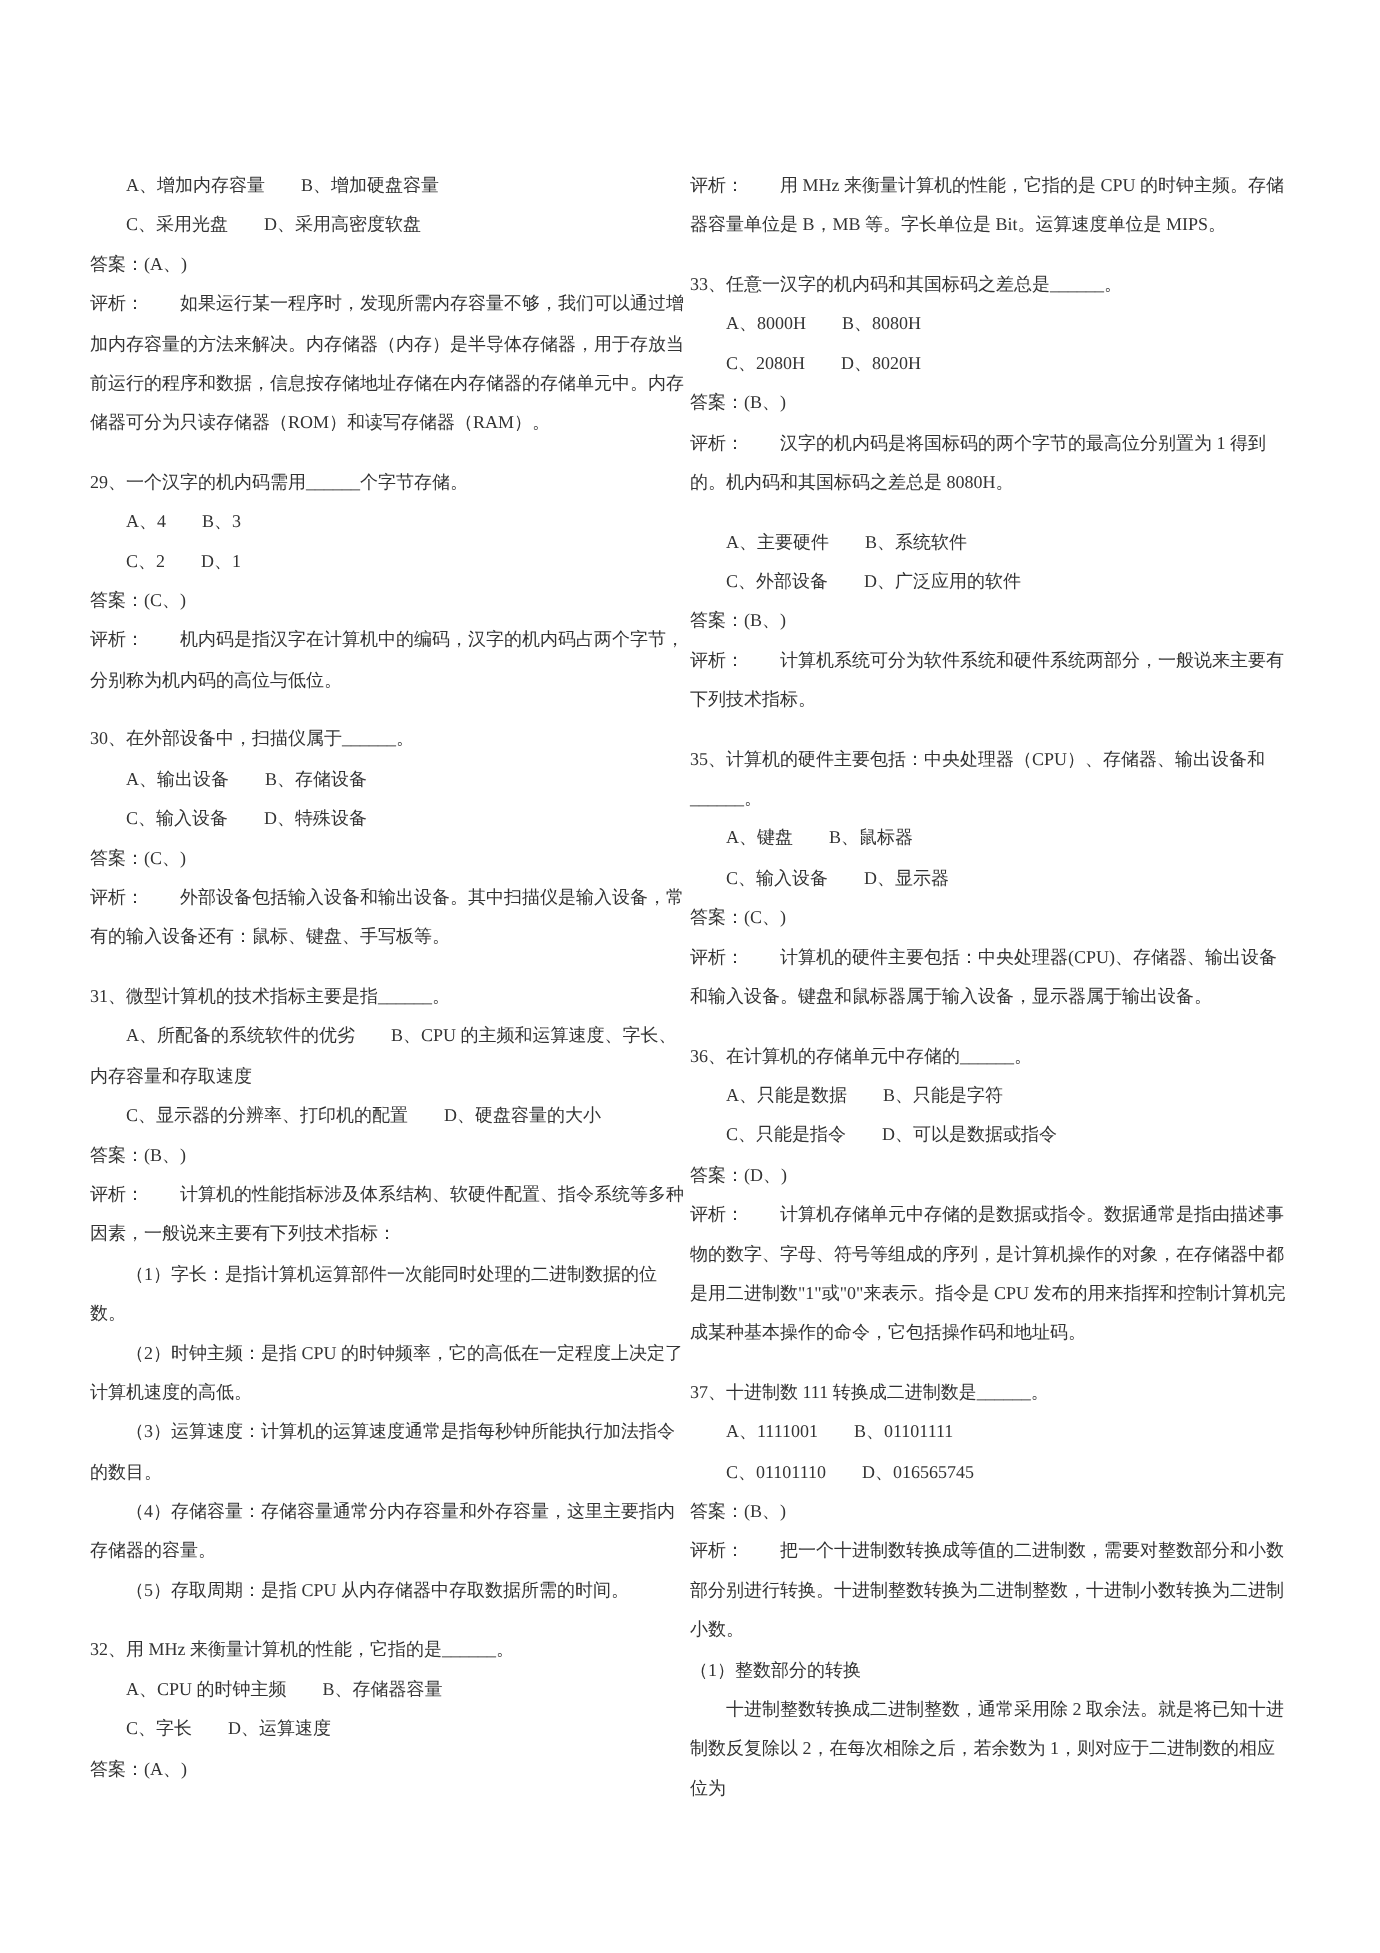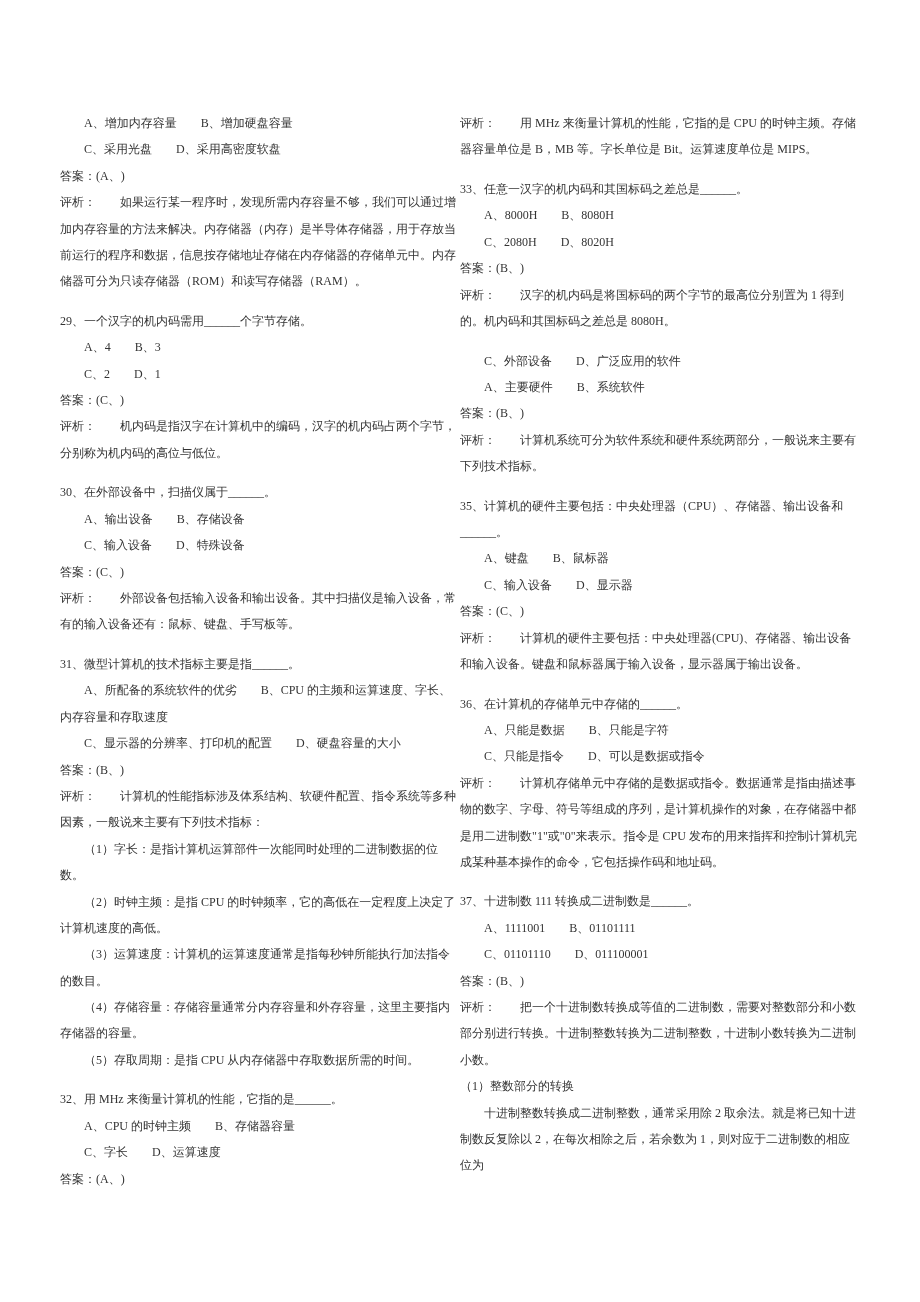--- a/index.html
+++ b/index.html
@@ -79,44 +79,45 @@
     <div class="blank"></div>
 
     <div class="qline">33、任意一汉字的机内码和其国标码之差总是______。</div>
     <div class="pi">A、8000H　　B、8080H</div>
     <div class="pi">C、2080H　　D、8020H</div>
     <div class="ans">答案：(B、)</div>
     <div class="ans">评析：　　汉字的机内码是将国标码的两个字节的最高位分别置为 1 得到的。机内码和其国标码之差总是 8080H。</div>
 
     <div class="blank"></div>
 
+    <div class="pi">A、主要硬件　　B、系统软件</div>
     <div class="pi">C、外部设备　　D、广泛应用的软件</div>
-    <div class="pi">A、主要硬件　　B、系统软件</div>
     <div class="ans">答案：(B、)</div>
     <div class="ans">评析：　　计算机系统可分为软件系统和硬件系统两部分，一般说来主要有下列技术指标。</div>
 
     <div class="blank"></div>
 
     <div class="qline">35、计算机的硬件主要包括：中央处理器（CPU）、存储器、输出设备和______。</div>
     <div class="pi">A、键盘　　B、鼠标器</div>
     <div class="pi">C、输入设备　　D、显示器</div>
     <div class="ans">答案：(C、)</div>
     <div class="ans">评析：　　计算机的硬件主要包括：中央处理器(CPU)、存储器、输出设备和输入设备。键盘和鼠标器属于输入设备，显示器属于输出设备。</div>
 
     <div class="blank"></div>
 
     <div class="qline">36、在计算机的存储单元中存储的______。</div>
     <div class="pi">A、只能是数据　　B、只能是字符</div>
     <div class="pi">C、只能是指令　　D、可以是数据或指令</div>
+    <div class="ans">答案：(D、)</div>
     <div class="ans">评析：　　计算机存储单元中存储的是数据或指令。数据通常是指由描述事物的数字、字母、符号等组成的序列，是计算机操作的对象，在存储器中都是用二进制数"1"或"0"来表示。指令是 CPU 发布的用来指挥和控制计算机完成某种基本操作的命令，它包括操作码和地址码。</div>
 
     <div class="blank"></div>
 
     <div class="qline">37、十进制数 111 转换成二进制数是______。</div>
     <div class="pi">A、1111001　　B、01101111</div>
-    <div class="pi">C、01101110　　D、011100001</div>
+    <div class="pi">C、01101110　　D、016565745</div>
     <div class="ans">答案：(B、)</div>
     <div class="ans">评析：　　把一个十进制数转换成等值的二进制数，需要对整数部分和小数部分别进行转换。十进制整数转换为二进制整数，十进制小数转换为二进制小数。</div>
     <div class="ans">（1）整数部分的转换</div>
     <div class="pi">十进制整数转换成二进制整数，通常采用除 2 取余法。就是将已知十进制数反复除以 2，在每次相除之后，若余数为 1，则对应于二进制数的相应位为</div>
   </div>
 
 </div>
 
 </body></html>

